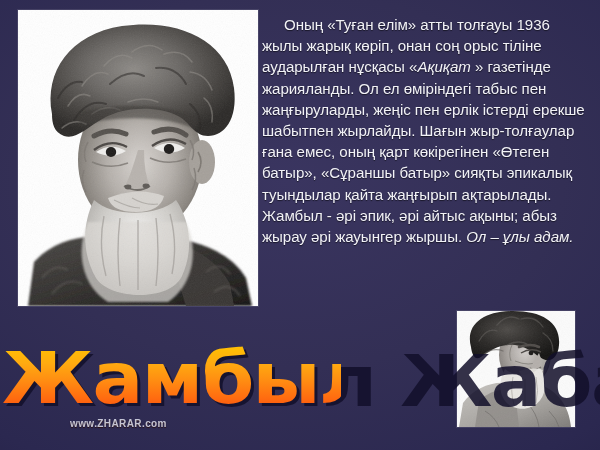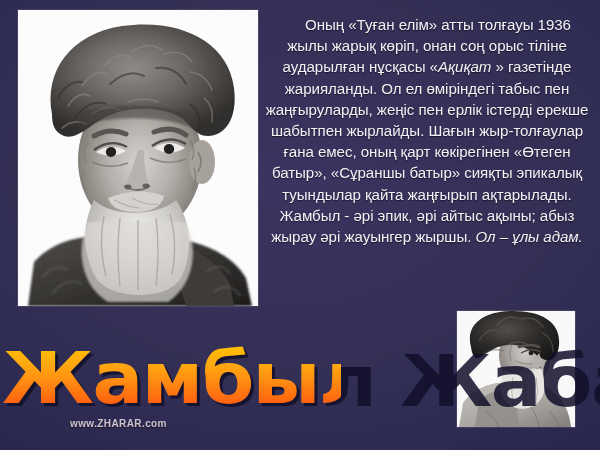--- a/index.html
+++ b/index.html
@@ -7,21 +7,20 @@
     padding: 0;
     background: #1b1b33;
   }
   #slide {
     position: relative;
     width: 600px;
     height: 450px;
     overflow: hidden;
     background: radial-gradient(ellipse 120% 110% at 48% 40%, #3a3560 0%, #332f55 38%, #2b2850 65%, #222043 85%, #1b1b33 100%);
     font-family: "Liberation Sans", sans-serif;
-    text-align: center;
   }
 
   
   .photo-main {
     position: absolute;
     left: 18px;
     top: 10px;
     width: 240px;
     height: 296px;
     background: #ffffff;

